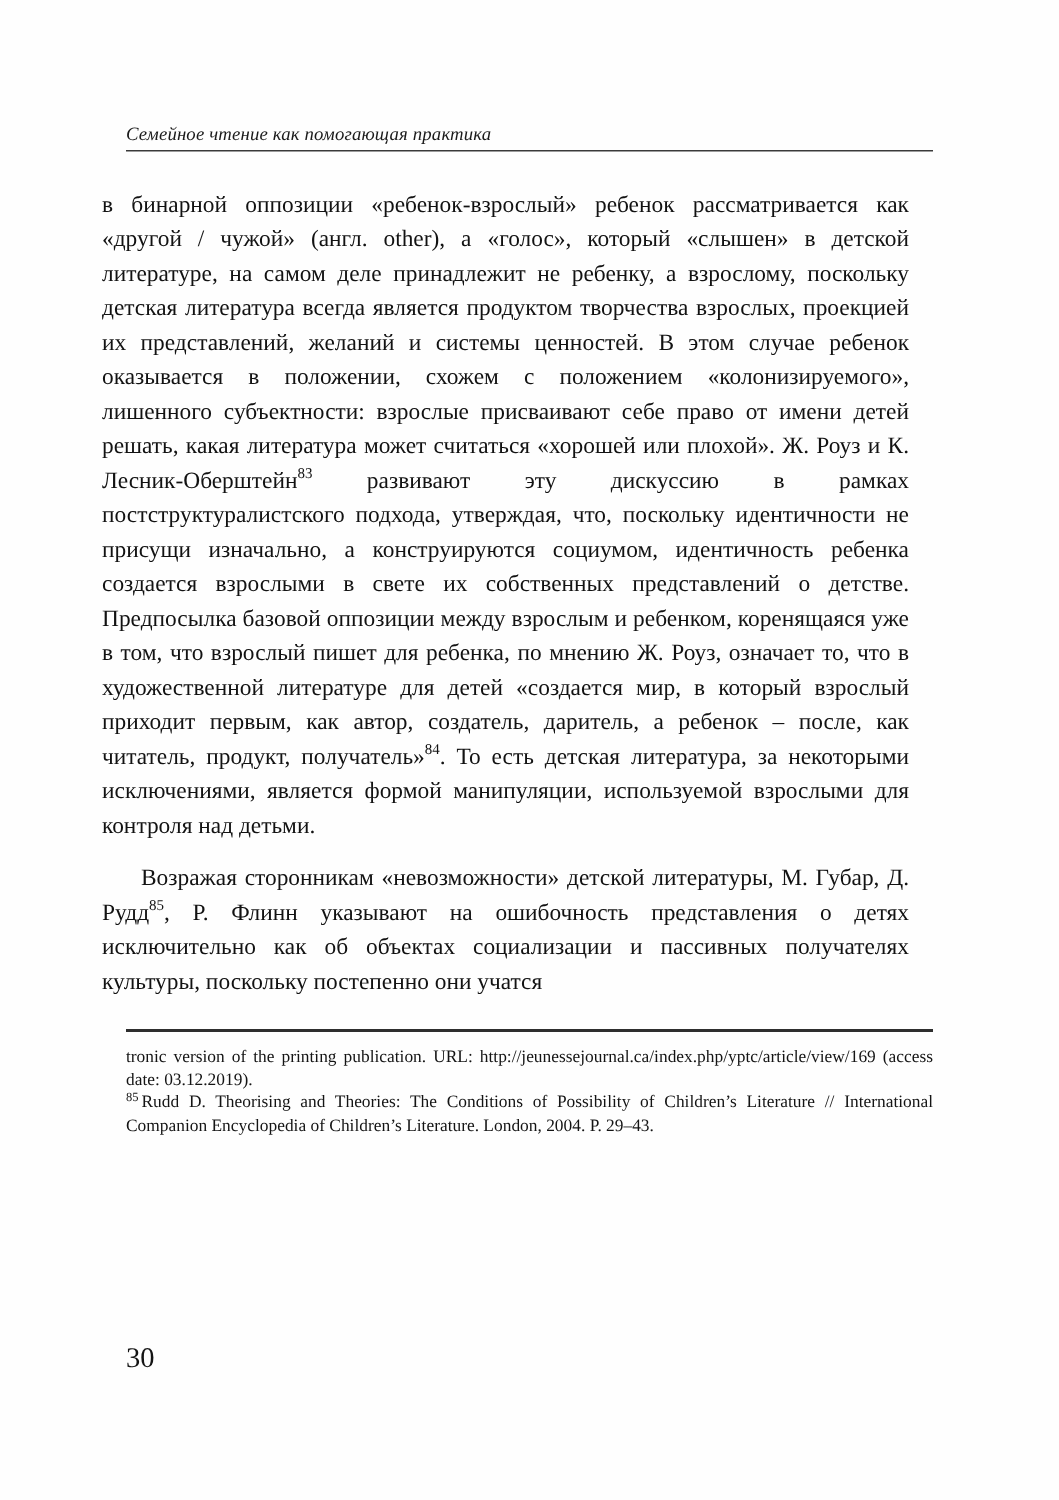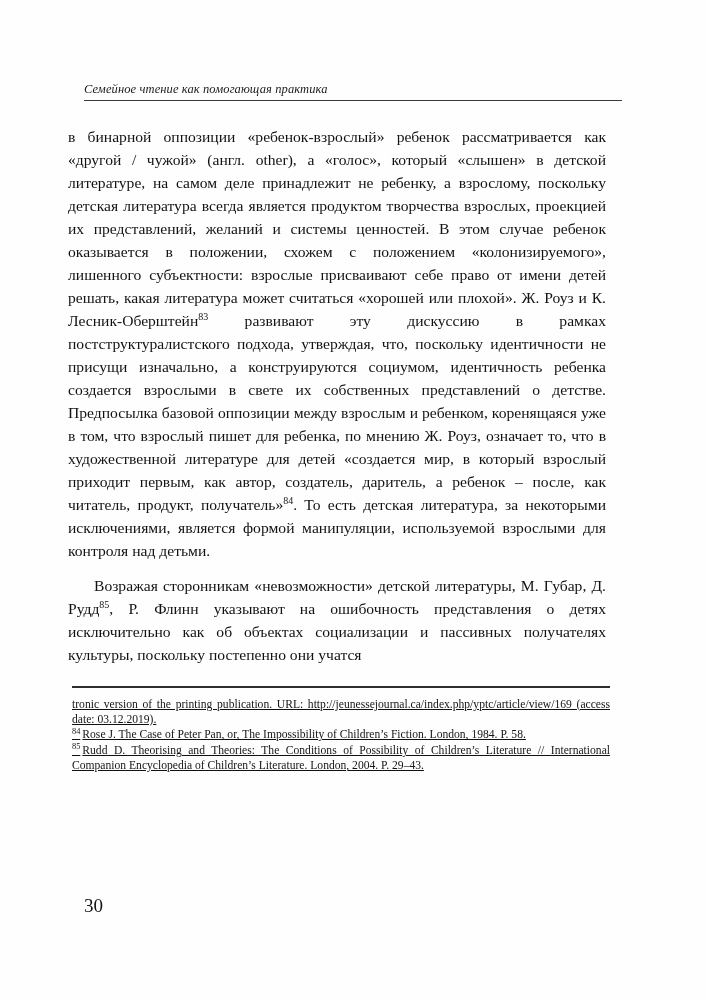--- a/index.html
+++ b/index.html
@@ -67,24 +67,23 @@
   }
   sup.fnref {
     font-size: 0.64em;
     vertical-align: super;
     line-height: 0;
   }
 
   
   .footnotes {
     position: absolute;
-    left: 72px;
+    left: 84px;
     top: 686px;
     width: 538px;
-    text-decoration: underline;
   }
   .fn-rule {
     width: 538px;
     height: 1.6px;
     background: #2e2e2e;
     margin-bottom: 9px;
   }
   p.fn {
     margin: 0;
     font-size: 11.6px;
@@ -123,20 +122,19 @@
     <div id="paragraphs">
         <p class="para"><span>в бинарной оппозиции «ребенок-взрослый» ребенок рассматривается как «другой / чужой» (англ. other), а «голос», который «слышен» в детской литературе, на самом деле принадлежит не ребенку, а взрослому, поскольку детская литература всегда является продуктом творчества взрослых, проекцией их представлений, желаний и системы ценностей. В этом случае ребенок оказывается в положении, схожем с положением «колонизируемого», лишенного субъектности: взрослые присваивают себе право от имени детей решать, какая литература может считаться «хорошей или плохой». Ж. Роуз и К. Лесник-Оберштейн</span><sup class="fnref">83</sup><span> развивают эту дискуссию в рамках постструктуралистского подхода, утверждая, что, поскольку идентичности не присущи изначально, а конструируются социумом, идентичность ребенка создается взрослыми в свете их собственных представлений о детстве. Предпосылка базовой оппозиции между взрослым и ребенком, коренящаяся уже в том, что взрослый пишет для ребенка, по мнению Ж. Роуз, означает то, что в художественной литературе для детей «создается мир, в который взрослый приходит первым, как автор, создатель, даритель, а ребенок – после, как читатель, продукт, получатель»</span><sup class="fnref">84</sup><span>. То есть детская литература, за некоторыми исключениями, является формой манипуляции, используемой взрослыми для контроля над детьми.</span></p>
         <p class="para indent"><span>Возражая сторонникам «невозможности» детской литературы, М. Губар, Д. Рудд</span><sup class="fnref">85</sup><span>, Р. Флинн указывают на ошибочность представления о детях исключительно как об объектах социализации и пассивных получателях культуры, поскольку постепенно они учатся</span></p>
       </div>
   </div>
 
   <div class="footnotes">
     <div class="fn-rule"></div>
     <div id="footnote-list">
         <p class="fn"><span>tronic version of the printing publication. URL: http://jeunessejournal.ca/index.php/yptc/article/view/169 (access date: 03.12.2019).</span></p>
-        <p class="fn"><sup class="fnnum">84</sup><span>Rose J. The Case of Peter Pan, or, The Impossibility of Children’s Fiction. London, 1984. P. 58.</span></p>
         <p class="fn"><sup class="fnnum">85</sup><span>Rudd D. Theorising and Theories: The Conditions of Possibility of Children’s Literature // International Companion Encyclopedia of Children’s Literature. London, 2004. P. 29–43.</span></p>
       </div>
   </div>
 
   <div class="folio">30</div>
 
 </div>
 
 </body></html>

